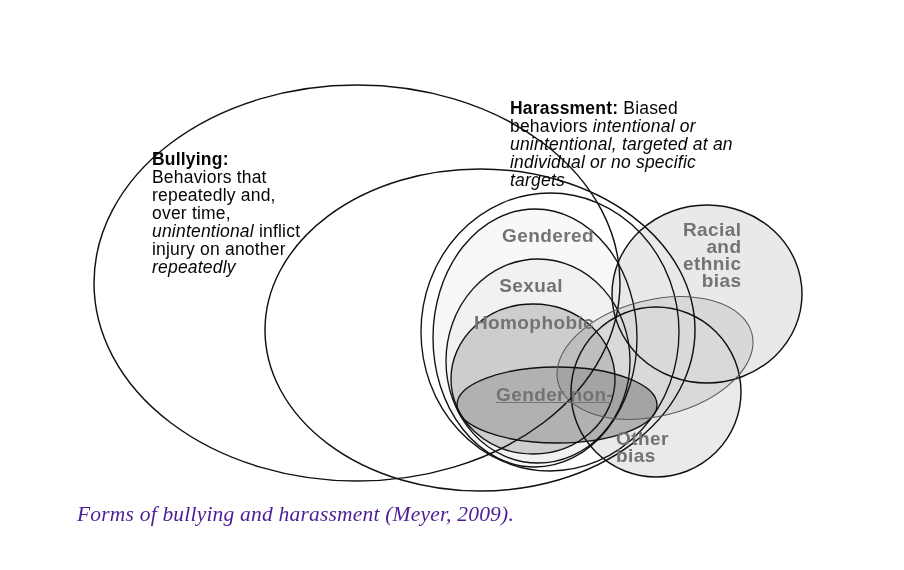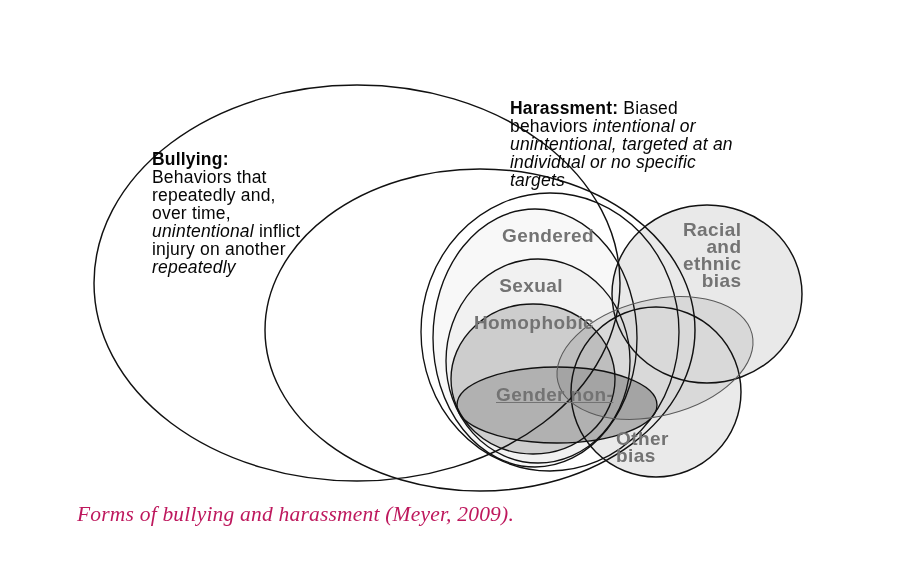--- a/index.html
+++ b/index.html
@@ -19,21 +19,21 @@
   .tblock .b{font-weight:bold;}
   .tblock .i{font-style:italic;}
   .vlabel{
     position:absolute;font-weight:bold;font-size:19px;line-height:19px;
     color:#737373;letter-spacing:0.4px;white-space:nowrap;
   }
   .vlabel.c{transform:translateX(-50%);}
   .vlabel.tight{line-height:17px;}
   .caption{
     position:absolute;font-family:"Liberation Serif",serif;font-style:italic;
-    font-size:21.5px;letter-spacing:0.2px;color:#be185d;white-space:nowrap;
+    font-size:21.5px;letter-spacing:0.2px;color:#4c1d95;white-space:nowrap;
   }
 </style>
 </head>
 <body>
 
 <div class="stage">
 
   <svg width="904" height="570" viewBox="0 0 904 570">
 
     <g class="fills">

